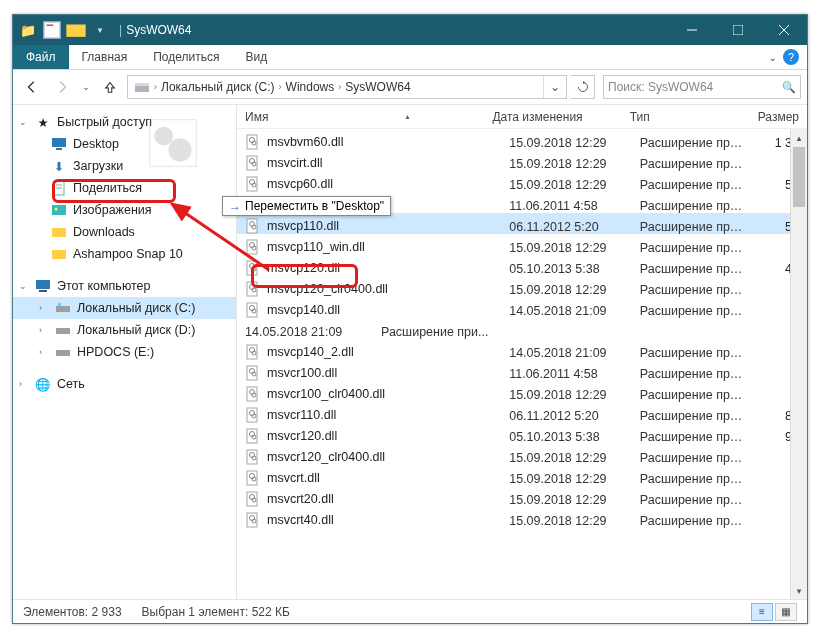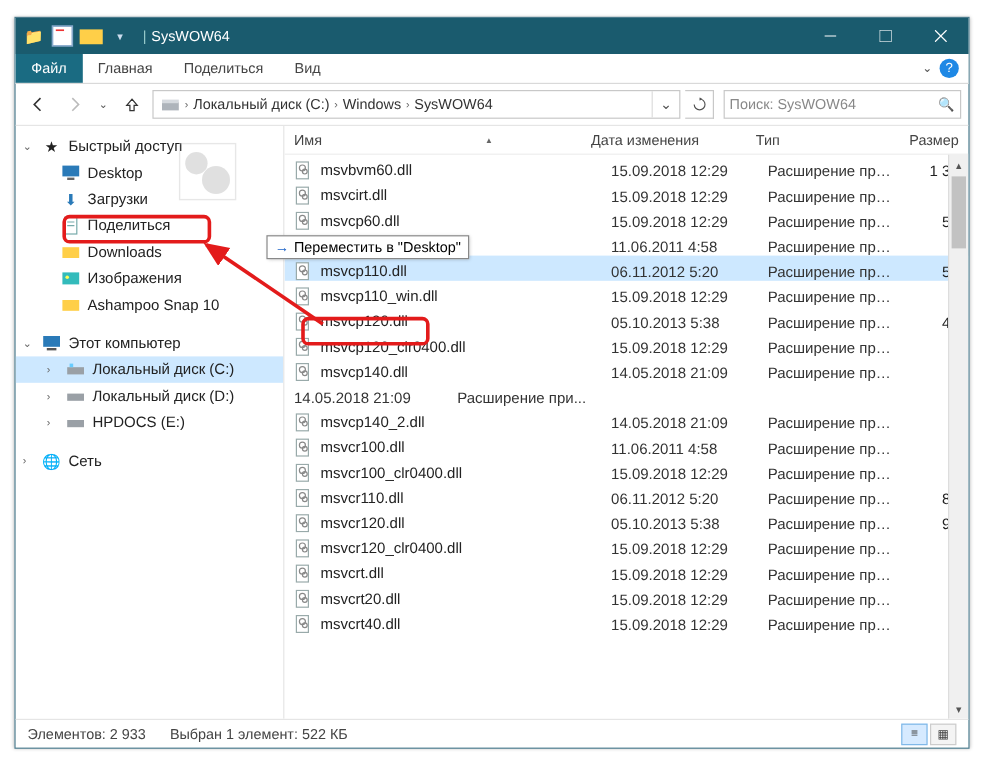--- a/index.html
+++ b/index.html
@@ -218,33 +218,33 @@
               <rect x="3" y="1" width="10" height="14" fill="#fff" stroke="#7aa"></rect>
               <line x1="5" y1="5" x2="11" y2="5" stroke="#7aa"></line>
               <line x1="5" y1="8" x2="11" y2="8" stroke="#7aa"></line>
             </svg>
           </span>
           <span>Поделиться</span>
         </div>
       <div class="navitem indent">
           <span class="nico">
             <svg viewBox="0 0 16 16">
-              <rect x="1" y="4" width="14" height="9" class="ico-folder"></rect>
-            </svg>
-          </span>
-          <span>Downloads</span>
-        </div>
-      <div class="navitem indent">
-          <span class="nico">
-            <svg viewBox="0 0 16 16">
               <rect x="1" y="3" width="14" height="10" fill="#3bb"></rect>
               <circle cx="5" cy="7" r="1.5" fill="#ff5"></circle>
             </svg>
           </span>
           <span>Изображения</span>
+        </div>
+      <div class="navitem indent">
+          <span class="nico">
+            <svg viewBox="0 0 16 16">
+              <rect x="1" y="4" width="14" height="9" class="ico-folder"></rect>
+            </svg>
+          </span>
+          <span>Downloads</span>
         </div>
       <div class="navitem indent">
           <span class="nico">
             <svg viewBox="0 0 16 16">
               <rect x="1" y="4" width="14" height="9" class="ico-folder"></rect>
             </svg>
           </span>
           <span>Ashampoo Snap 10</span>
         </div>
       <div class="navgap"></div>

